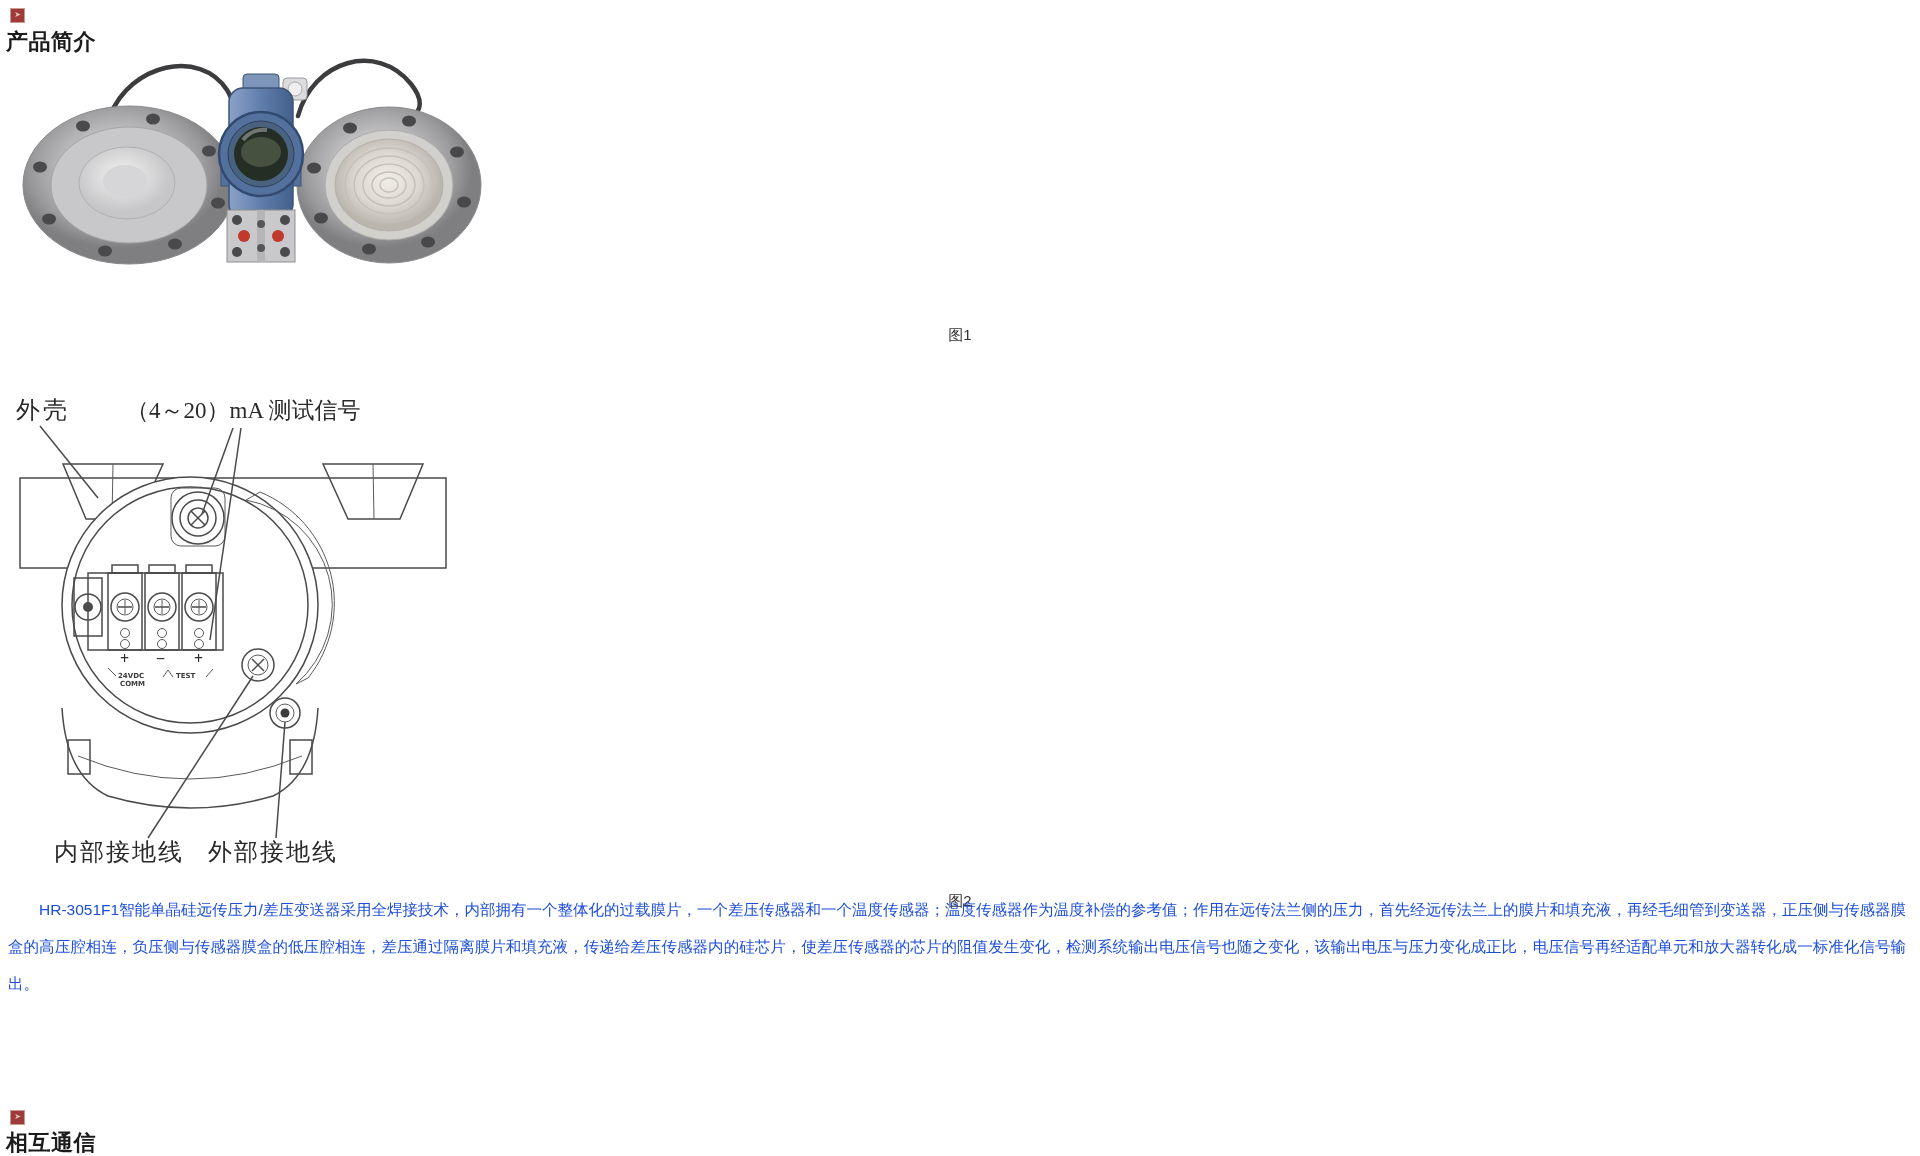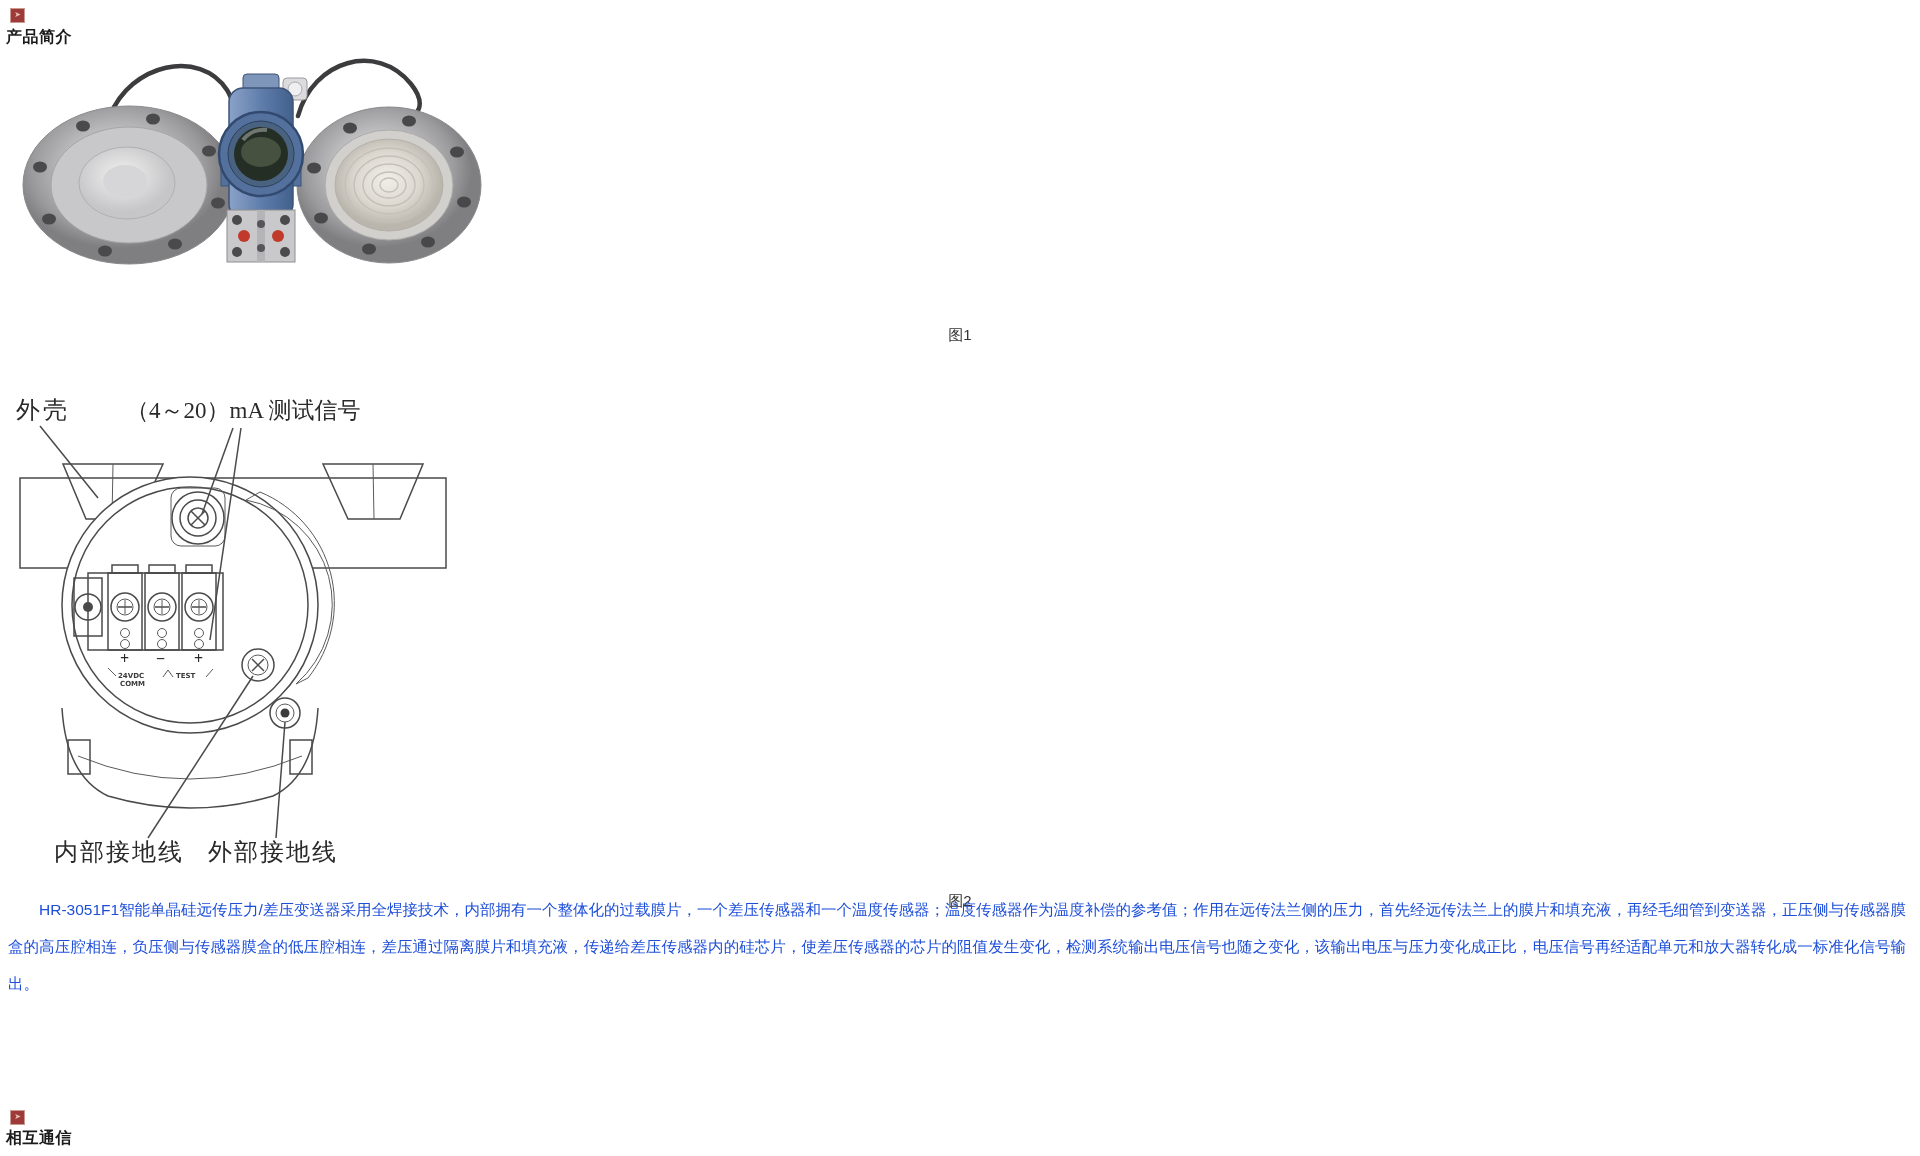--- a/index.html
+++ b/index.html
@@ -9,21 +9,21 @@
     font-family:"Liberation Sans","DejaVu Sans",sans-serif;
     color:#333;
   }
   .abs{position:absolute;}
   .marker{
     width:13px;height:13px;background:#9e3a3a;border:1px solid #c99a90;
     color:#e9c0b4;font-size:8px;line-height:12px;text-align:center;
     font-family:"DejaVu Sans",sans-serif;overflow:hidden;
   }
   h2.sec{
-    margin:0;font-size:16px;font-weight:bold;color:#1b1b1b;
+    margin:0;font-size:22px;font-weight:bold;color:#1b1b1b;
     letter-spacing:0.5px;
   }
   .caption{
     width:100%;text-align:center;font-size:15px;color:#333;
   }
   .bodytext{
     left:8px;right:14px;top:891px;
     font-size:15.5px;line-height:37px;color:#1d4ed8;
     text-align:justify;
   }

